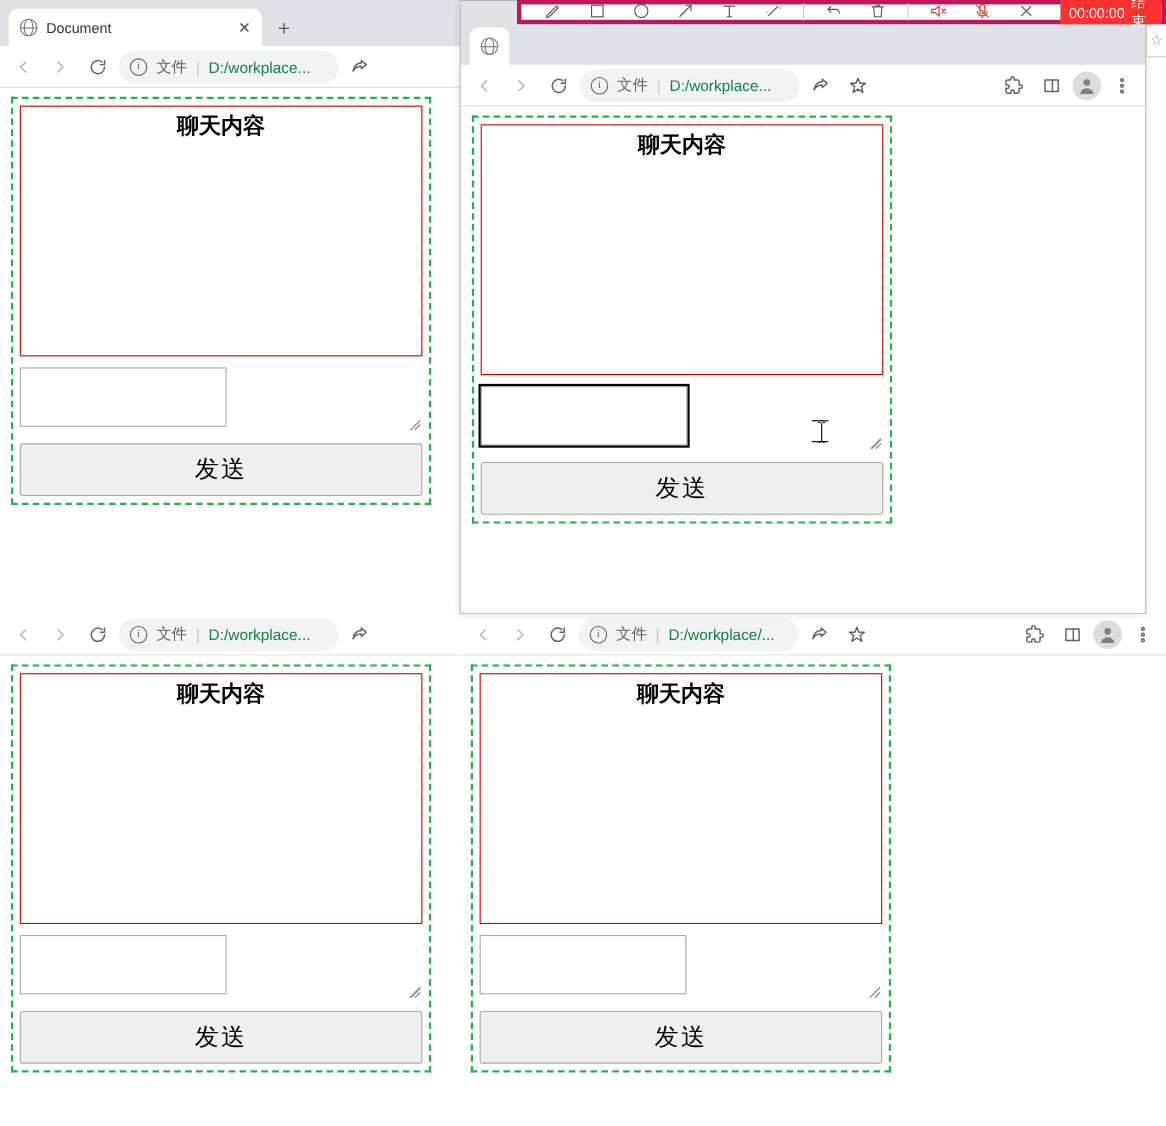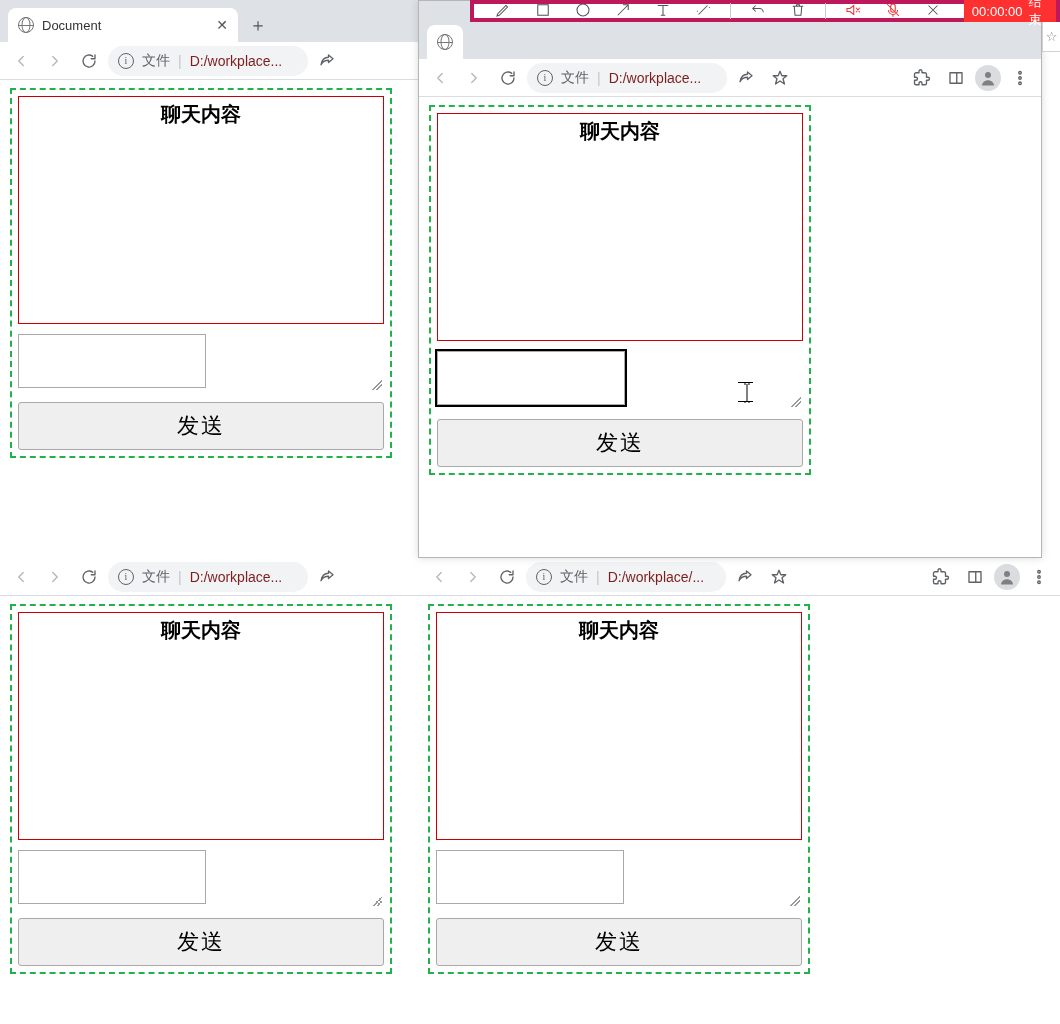--- a/index.html
+++ b/index.html
@@ -109,21 +109,21 @@
     display:flex;align-items:center;
     height:30px;
     background:#f1f3f4;border-radius:15px;
     padding:0 10px; gap:8px;
     color:#5f6368;font-size:14px;
     min-width: 200px;
   }
   .q2 .addr, .q4 .addr { min-width:200px;}
   .addr .ibox{width:16px;height:16px;border:1.6px solid #5f6368;border-radius:50%;display:flex;align-items:center;justify-content:center;font-size:10px;font-family:serif;}
   .addr .pipe{color:#c6c6c6;}
-  .addr .path{color:#7f1d1d;white-space:nowrap;overflow:hidden;text-overflow:ellipsis;}
+  .addr .path{color:#15803d;white-space:nowrap;overflow:hidden;text-overflow:ellipsis;}
   .spacer{flex:1;}
   .avatar{width:26px;height:26px;border-radius:50%;background:#dadce0;display:flex;align-items:center;justify-content:center;}
   .avatar svg{width:18px;height:18px;fill:#808080;}
   .ext-ico{width:18px;height:18px;}
   
   
   .page {
     flex:1; background:#fff;
     padding:8px 10px 0 10px;
   }

